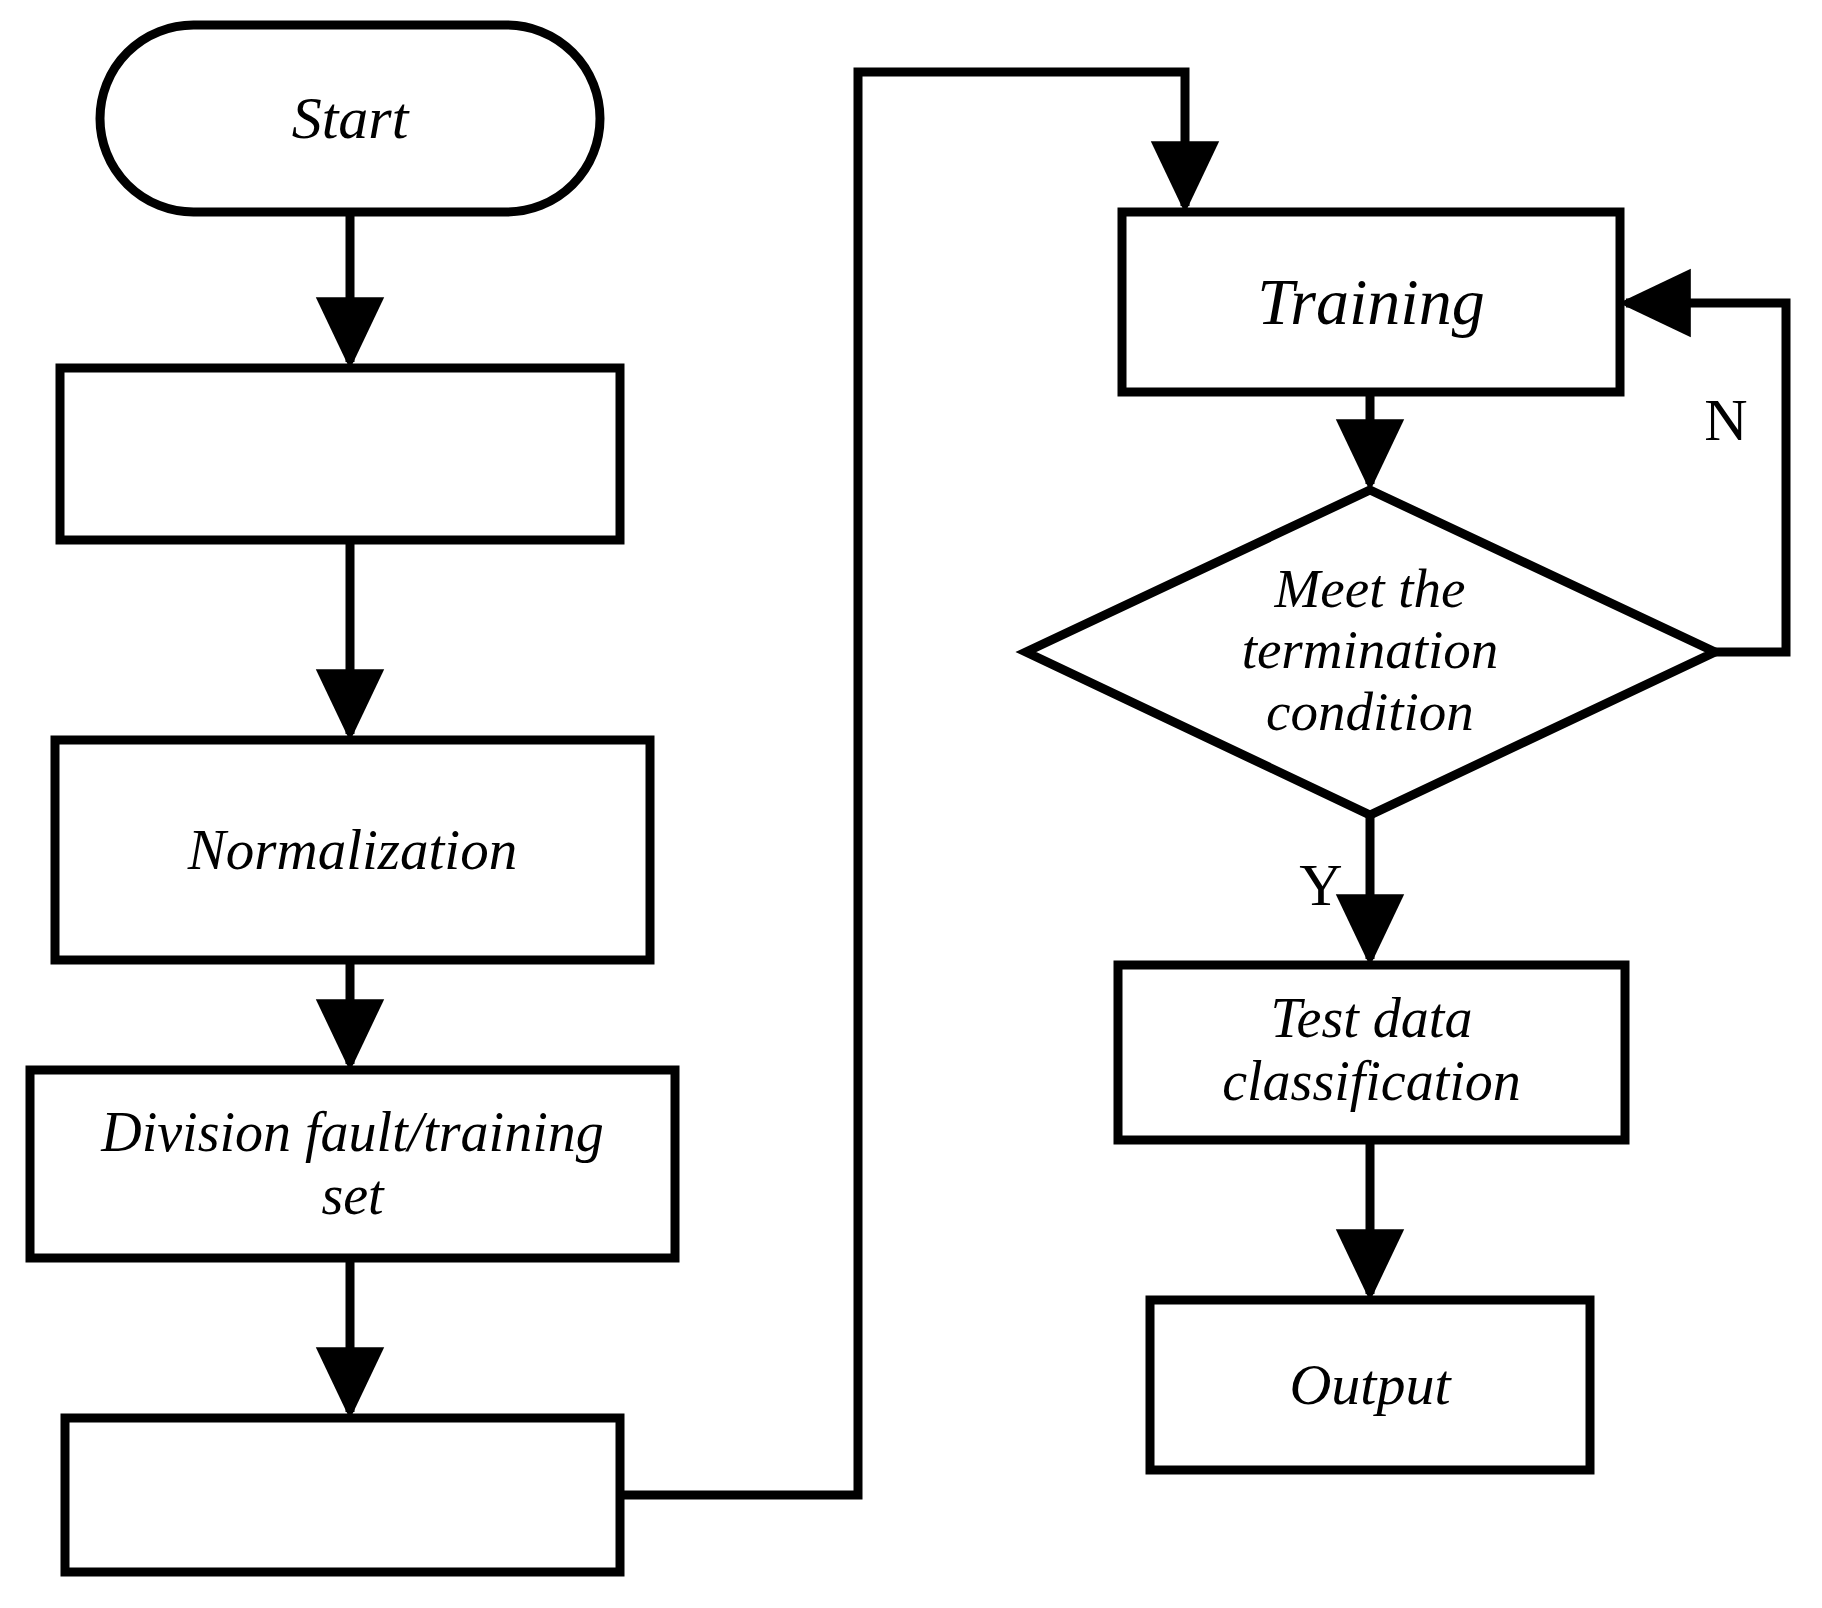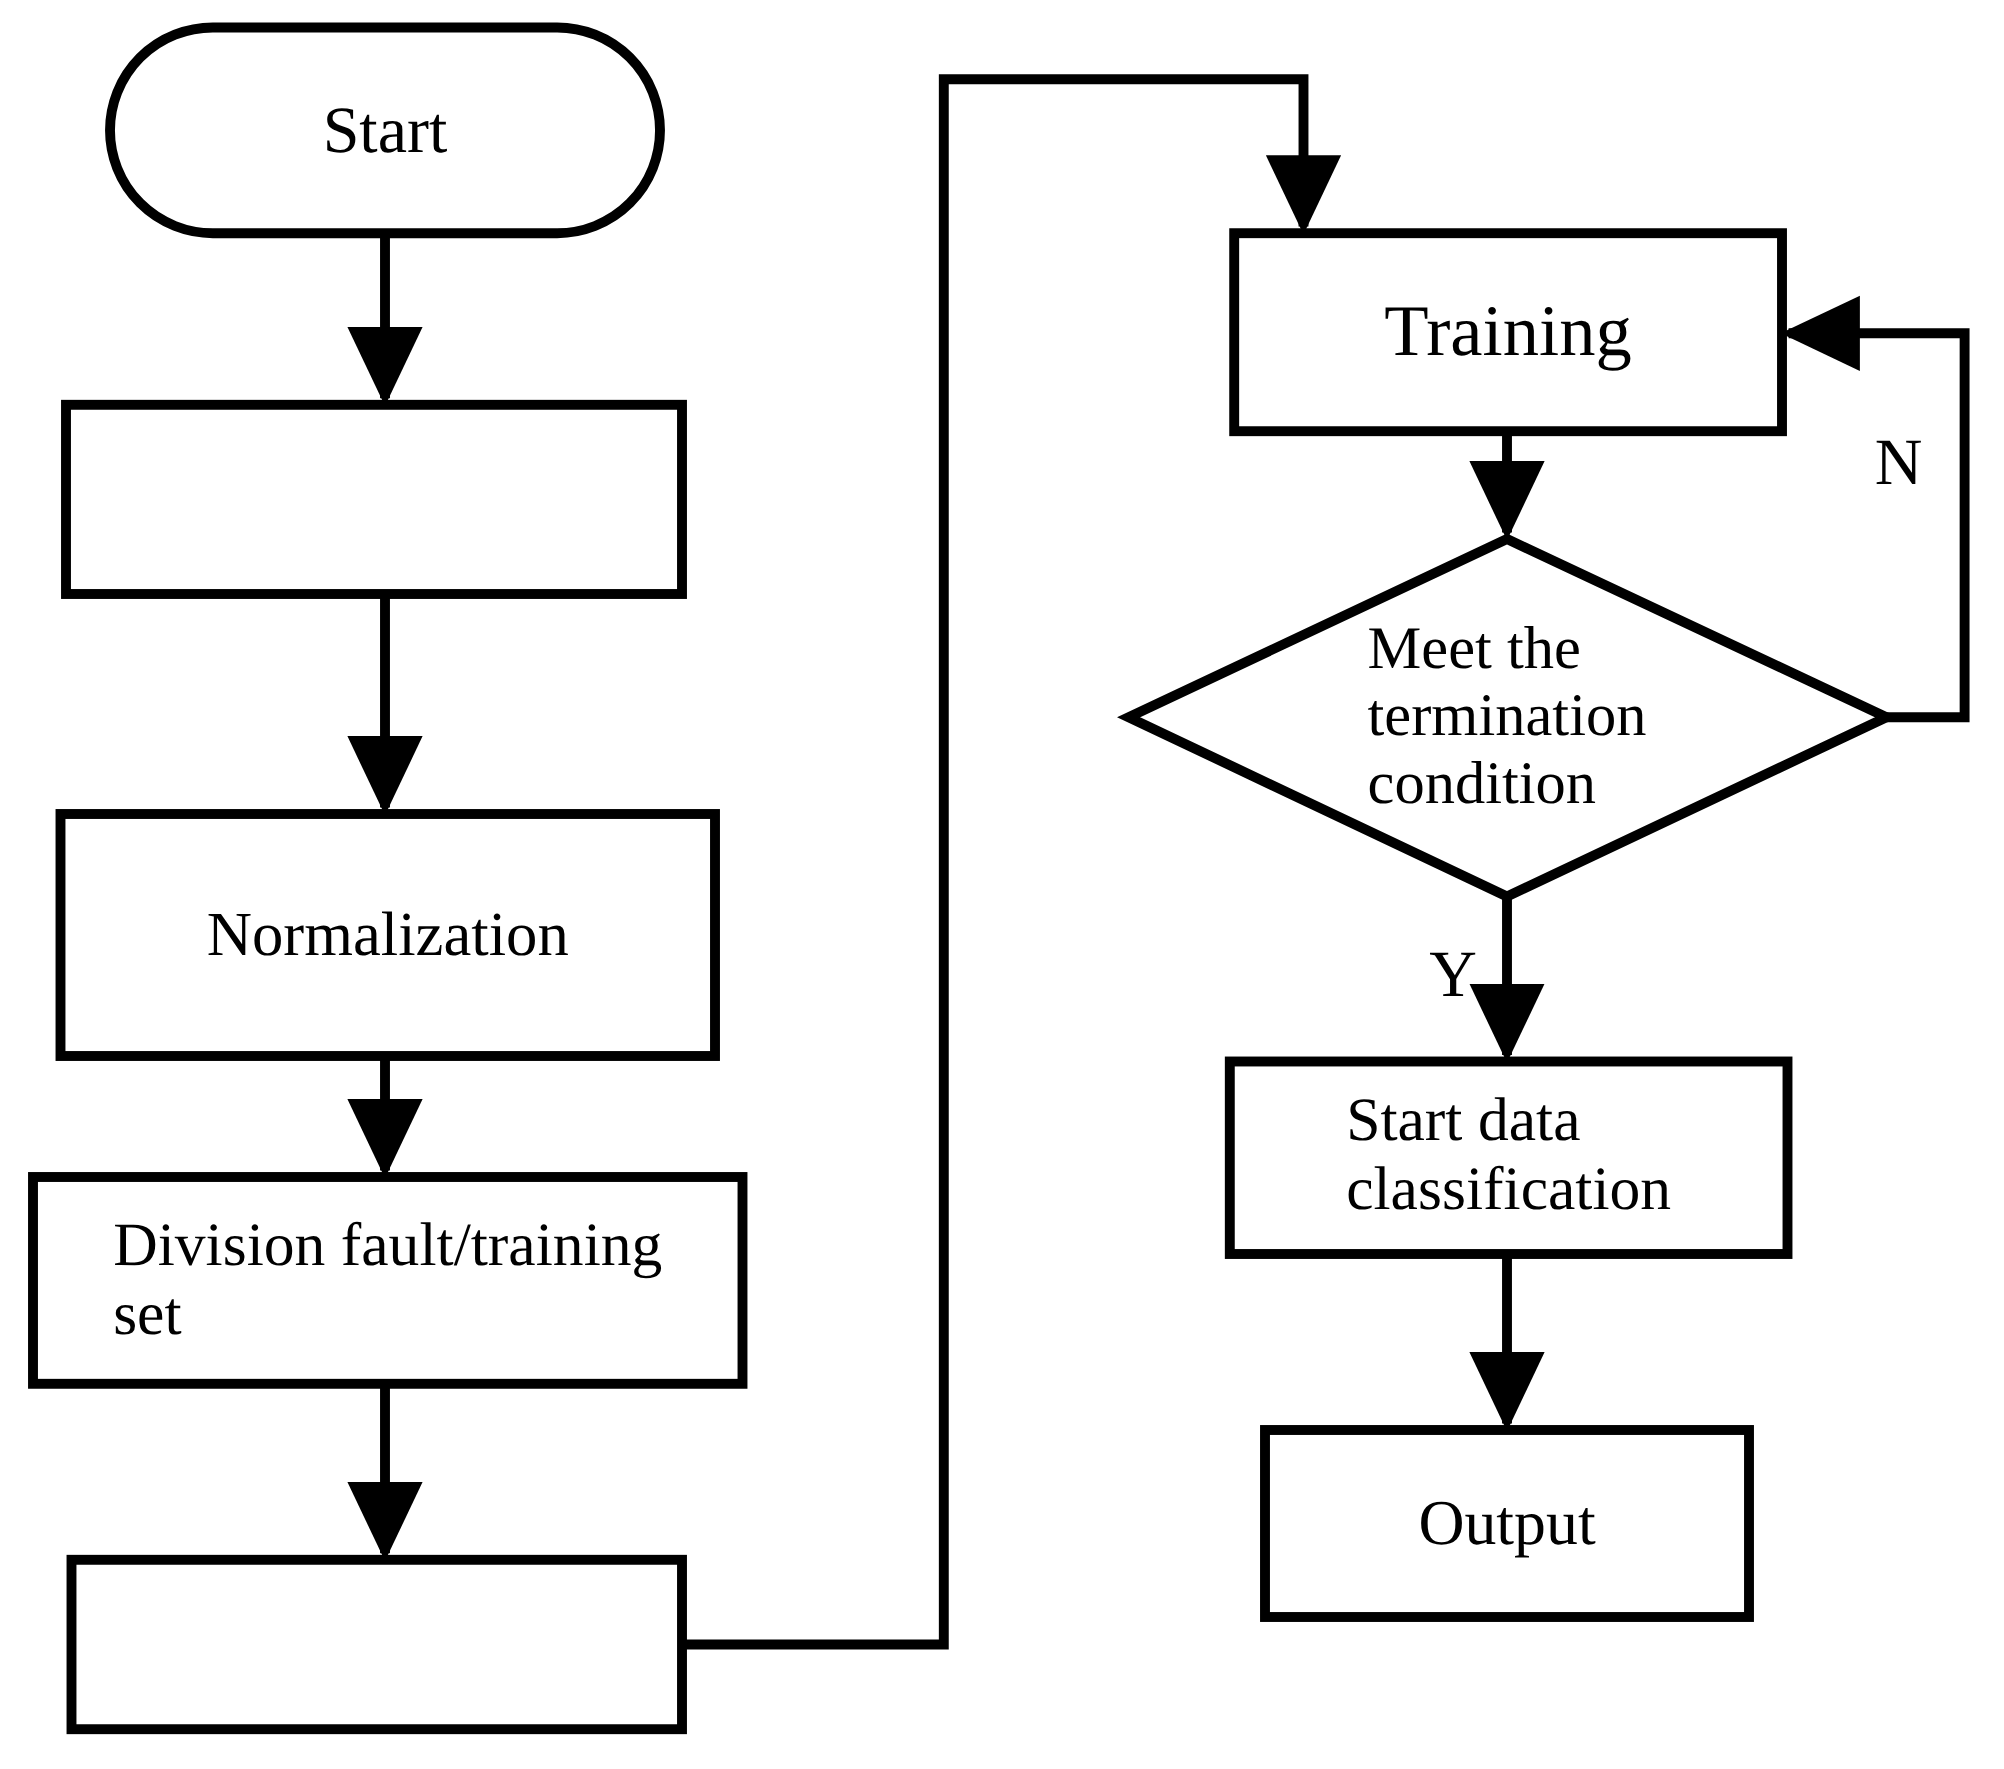--- a/index.html
+++ b/index.html
@@ -20,24 +20,26 @@
     top: 0;
     left: 0;
     width: 1822px;
     height: 1608px;
   }
   .node-label {
     position: absolute;
     display: flex;
     align-items: center;
     justify-content: center;
+    text-align: center;
     color: #000000;
     line-height: 1.12;
     pointer-events: none;
     white-space: pre-line;
+    font-style: italic;
   }
   .edge-label {
     position: absolute;
     color: #000000;
     text-align: center;
     line-height: 1;
   }
 </style>
 </head>
 <body>
@@ -96,21 +98,21 @@
   <div class="node-label" style="left:30px; top:1070px; width:645px; height:188px; font-size:56px;">Division fault/training
 set</div>
 
 
   <div class="node-label" style="left:1122px; top:212px; width:498px; height:180px; font-size:66px;">Training</div>
 
   <div class="node-label" style="left:1070px; top:500px; width:600px; height:300px; font-size:55px;">Meet the
 termination
 condition</div>
 
-  <div class="node-label" style="left:1118px; top:960px; width:507px; height:180px; font-size:56px;">Start data
+  <div class="node-label" style="left:1118px; top:960px; width:507px; height:180px; font-size:56px;">Test data
 classification</div>
 
   <div class="node-label" style="left:1150px; top:1300px; width:440px; height:170px; font-size:58px;">Output</div>
 
   <div class="edge-label" style="left:1694px; top:390px; width:64px; font-size:60px;">N</div>
 
   <div class="edge-label" style="left:1291px; top:855px; width:60px; font-size:60px;">Y</div>
 
 </div>
 

